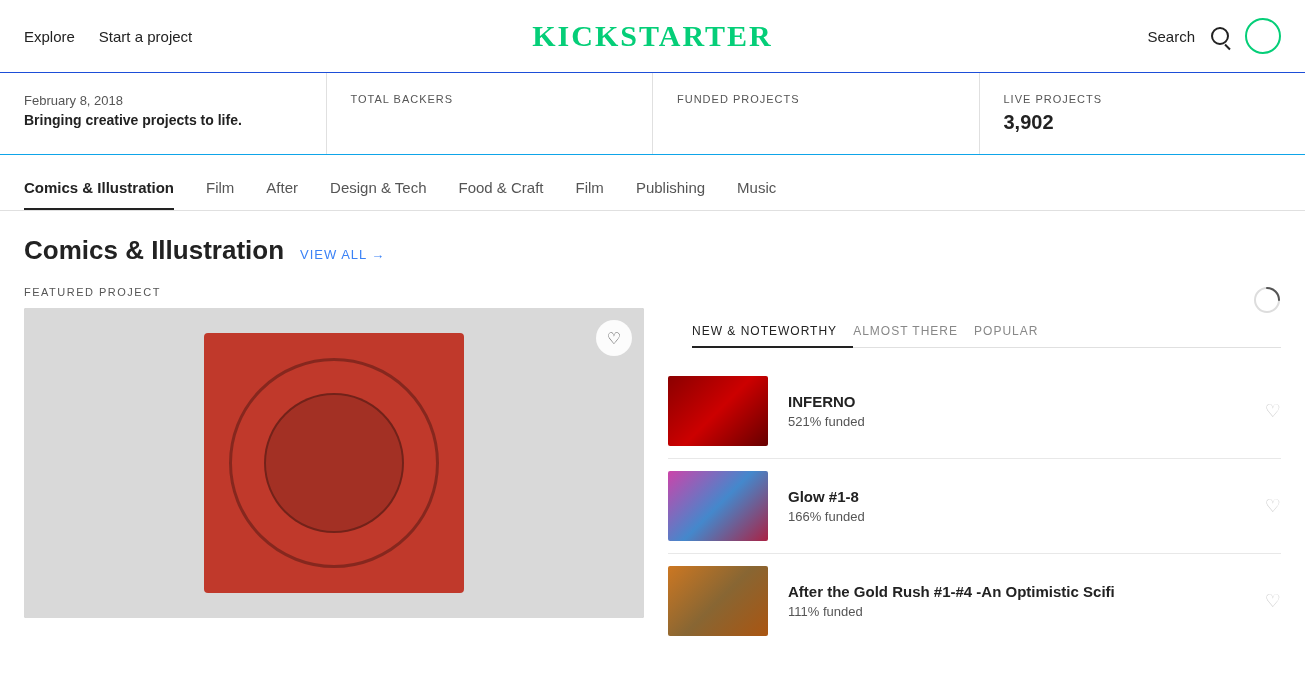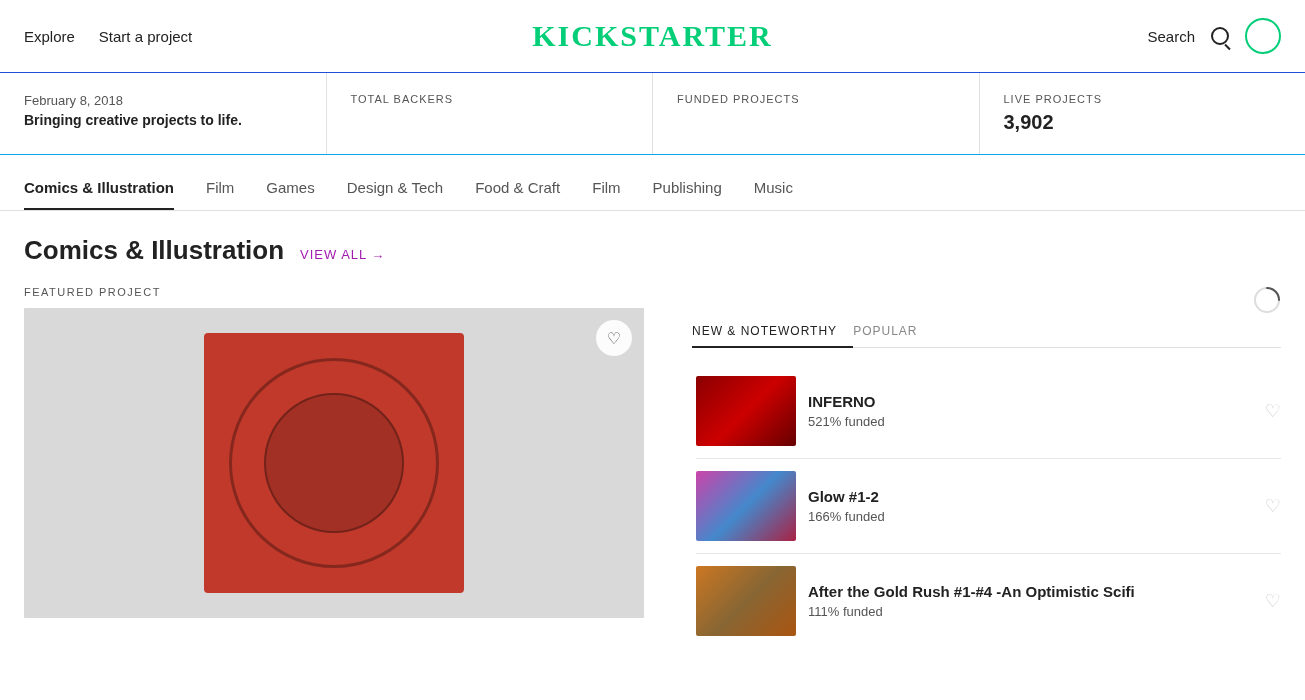--- a/index.html
+++ b/index.html
@@ -32,21 +32,21 @@
 
     
     .category-tabs { display: flex; gap: 32px; padding: 0 24px; border-bottom: 1px solid #e0e0e0; margin-top: 8px; }
     .cat-tab { padding: 16px 0 12px; font-size: 15px; color: #555; cursor: pointer; border-bottom: 2px solid transparent; text-decoration: none; }
     .cat-tab.active { color: #222; border-bottom: 2px solid #222; font-weight: 600; }
 
     
     .main { padding: 24px 24px 0; }
     .section-header { display: flex; align-items: baseline; gap: 16px; margin-bottom: 20px; }
     .section-title { font-size: 26px; font-weight: 700; color: #222; }
-    .view-all { font-size: 13px; text-transform: uppercase; letter-spacing: 1px; color: #a21caf; text-decoration: none; display: flex; align-items: center; gap: 4px; }
+    .view-all { font-size: 13px; text-transform: uppercase; letter-spacing: 1px; color: #3b82f6; text-decoration: none; display: flex; align-items: center; gap: 4px; }
 
     
     .content-row { display: flex; gap: 24px; }
     .featured-col { flex: 0 0 620px; }
     .right-col { flex: 1; }
 
     .featured-label { font-size: 11px; text-transform: uppercase; letter-spacing: 1.5px; color: #555; margin-bottom: 10px; }
     .featured-img-wrap { position: relative; width: 100%; height: 310px; background: #ccc; overflow: hidden; border-radius: 2px; }
     
     .art-bg { width: 100%; height: 100%; background: #d9d9d9; position: relative; display: flex; align-items: center; justify-content: center; }
@@ -55,21 +55,21 @@
     .art-circle-inner { width: 140px; height: 140px; border-radius: 50%; border: 2px solid rgba(0,0,0,0.3); background: rgba(0,0,0,0.15); }
 
     .heart-btn { position: absolute; top: 12px; right: 12px; width: 36px; height: 36px; background: rgba(255,255,255,0.9); border-radius: 50%; border: none; cursor: pointer; display: flex; align-items: center; justify-content: center; font-size: 16px; color: #555; }
 
     
     .sub-tabs { display: flex; gap: 0; margin-bottom: 16px; border-bottom: 1px solid #e0e0e0; margin-left: 24px; }
     .sub-tab { font-size: 12px; text-transform: uppercase; letter-spacing: 1px; color: #888; padding: 8px 16px 8px 0; cursor: pointer; border-bottom: 2px solid transparent; margin-bottom: -1px; }
     .sub-tab.active { color: #222; border-bottom: 2px solid #222; }
 
     
-    .project-item { display: flex; align-items: center; gap: 12px; padding: 12px 0; border-bottom: 1px solid #e8e8e8; position: relative; margin-left: 28px; }
+    .project-item { display: flex; align-items: center; gap: 20px; padding: 12px 0; border-bottom: 1px solid #e8e8e8; position: relative; }
     .project-item:last-child { border-bottom: none; }
     .project-thumb { width: 100px; height: 70px; border-radius: 2px; overflow: hidden; flex-shrink: 0; }
     .thumb-inferno { background: linear-gradient(135deg, #8b0000 0%, #cc0000 50%, #660000 100%); width: 100%; height: 100%; }
     .thumb-glow { background: linear-gradient(135deg, #cc44aa 0%, #4488cc 50%, #aa2244 100%); width: 100%; height: 100%; }
     .thumb-rush { background: linear-gradient(135deg, #cc7722 0%, #886633 50%, #aa5511 100%); width: 100%; height: 100%; }
     .project-info { flex: 1; }
     .project-name { font-size: 15px; font-weight: 600; color: #222; margin-bottom: 4px; }
     .project-funded { font-size: 13px; color: #555; }
     .project-heart { position: absolute; right: 0; top: 50%; transform: translateY(-50%); font-size: 18px; color: #ccc; cursor: pointer; background: none; border: none; }
   </style>
@@ -104,21 +104,21 @@
   </div>
   <div class="stats-cell">
     <div class="stats-label">LIVE PROJECTS</div>
     <div class="stats-value">3,902</div>
   </div>
 </div>
 
 <div class="category-tabs">
 <a class="cat-tab active">Comics &amp; Illustration</a>
     <a class="cat-tab">Film</a>
-    <a class="cat-tab">Games</a>
+    <a class="cat-tab">After</a>
     <a class="cat-tab">Design &amp; Tech</a>
     <a class="cat-tab">Food &amp; Craft</a>
     <a class="cat-tab">Film</a>
     <a class="cat-tab">Publishing</a>
     <a class="cat-tab">Music</a>
   </div>
 
 <div class="main">
   <div class="section-header">
     <h2 class="section-title">Comics &amp; Illustration</h2>
@@ -150,40 +150,41 @@
         <div style="position:absolute; right:0; top:0;">
           <svg width="28" height="28" viewBox="0 0 28 28">
             <circle cx="14" cy="14" r="12" fill="none" stroke="#ddd" stroke-width="2"></circle>
             <path d="M14 2 A12 12 0 0 1 26 14" fill="none" stroke="#555" stroke-width="2" stroke-linecap="round"></path>
           </svg>
         </div>
       </div>
 
       <div class="sub-tabs">
       <div class="sub-tab active">NEW &amp; NOTEWORTHY</div>
+          <div class="sub-tab">ALMOST THERE</div>
           <div class="sub-tab">POPULAR</div>
         </div>
 
       <div class="project-list">
       <div class="project-item">
             <div class="project-thumb">
               <div class="thumb-inferno"></div>
             </div>
             <div class="project-info">
               <div class="project-name">INFERNO</div>
               <div class="project-funded">521% funded</div>
             </div>
             <button class="project-heart">♡</button>
           </div>
           <div class="project-item">
             <div class="project-thumb">
               <div class="thumb-glow"></div>
             </div>
             <div class="project-info">
-              <div class="project-name">Glow #1-2</div>
+              <div class="project-name">Glow #1-8</div>
               <div class="project-funded">166% funded</div>
             </div>
             <button class="project-heart">♡</button>
           </div>
           <div class="project-item">
             <div class="project-thumb">
               <div class="thumb-rush"></div>
             </div>
             <div class="project-info">
               <div class="project-name">After the Gold Rush #1-#4 -An Optimistic Scifi</div>

